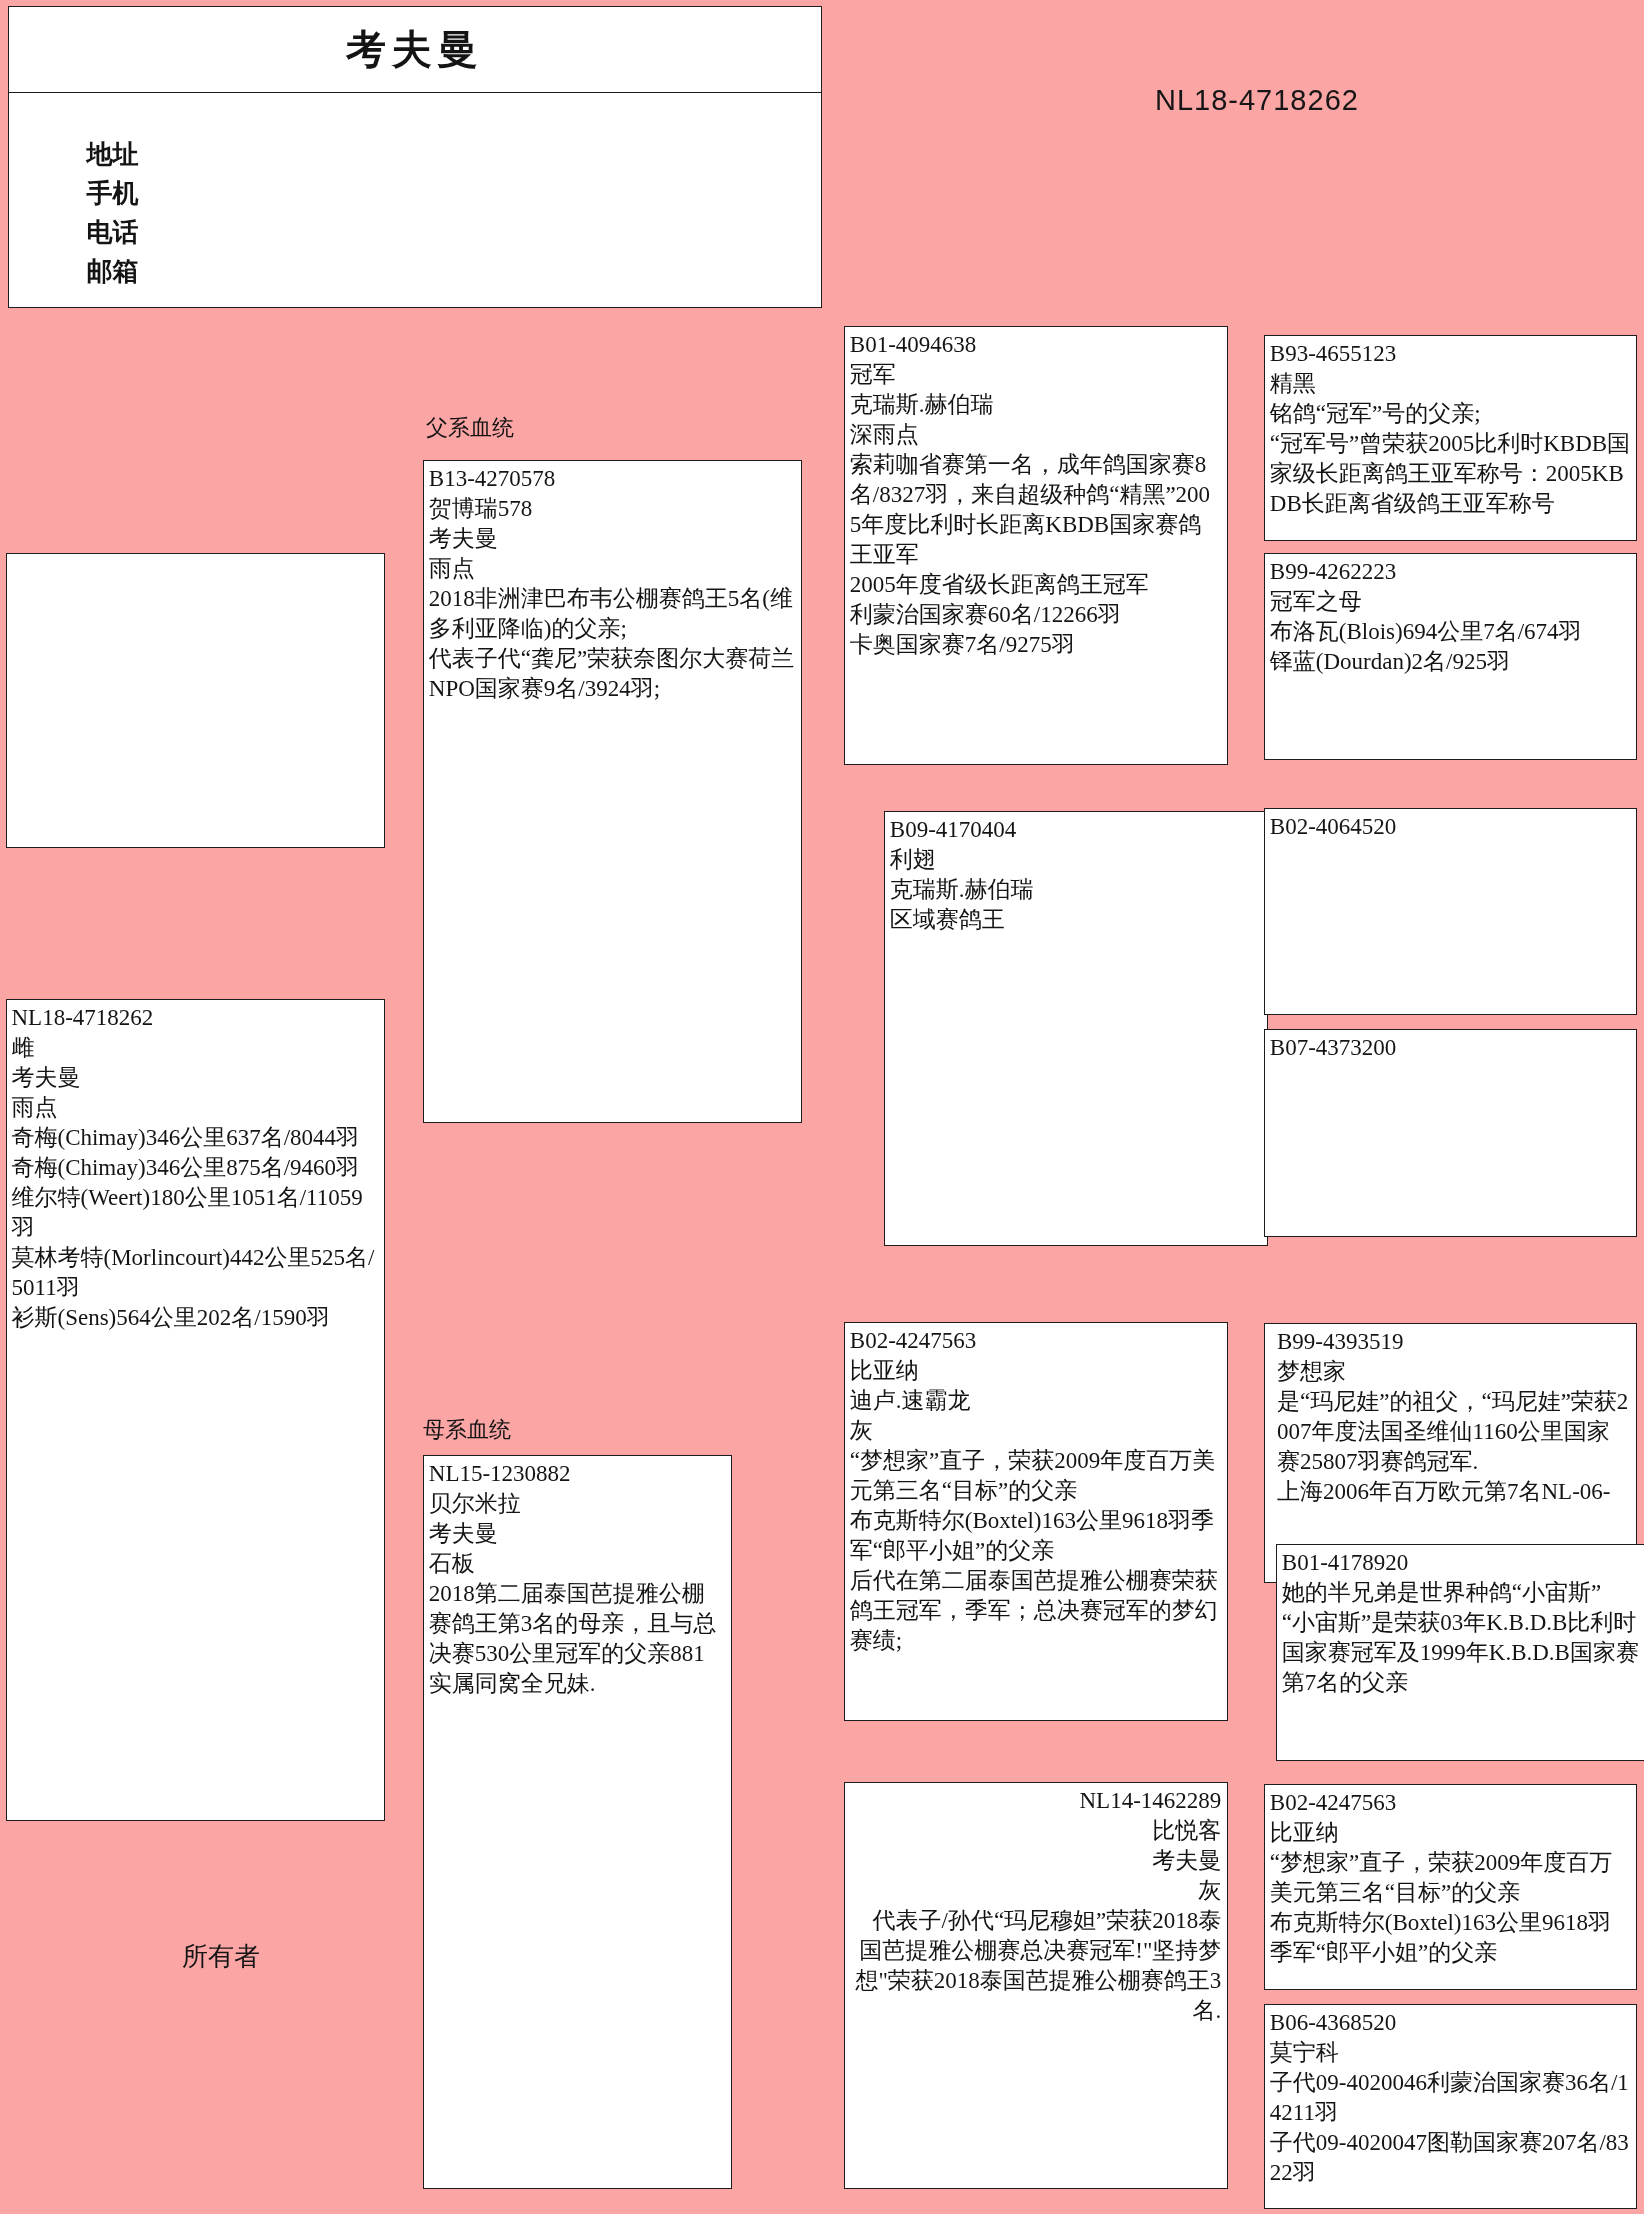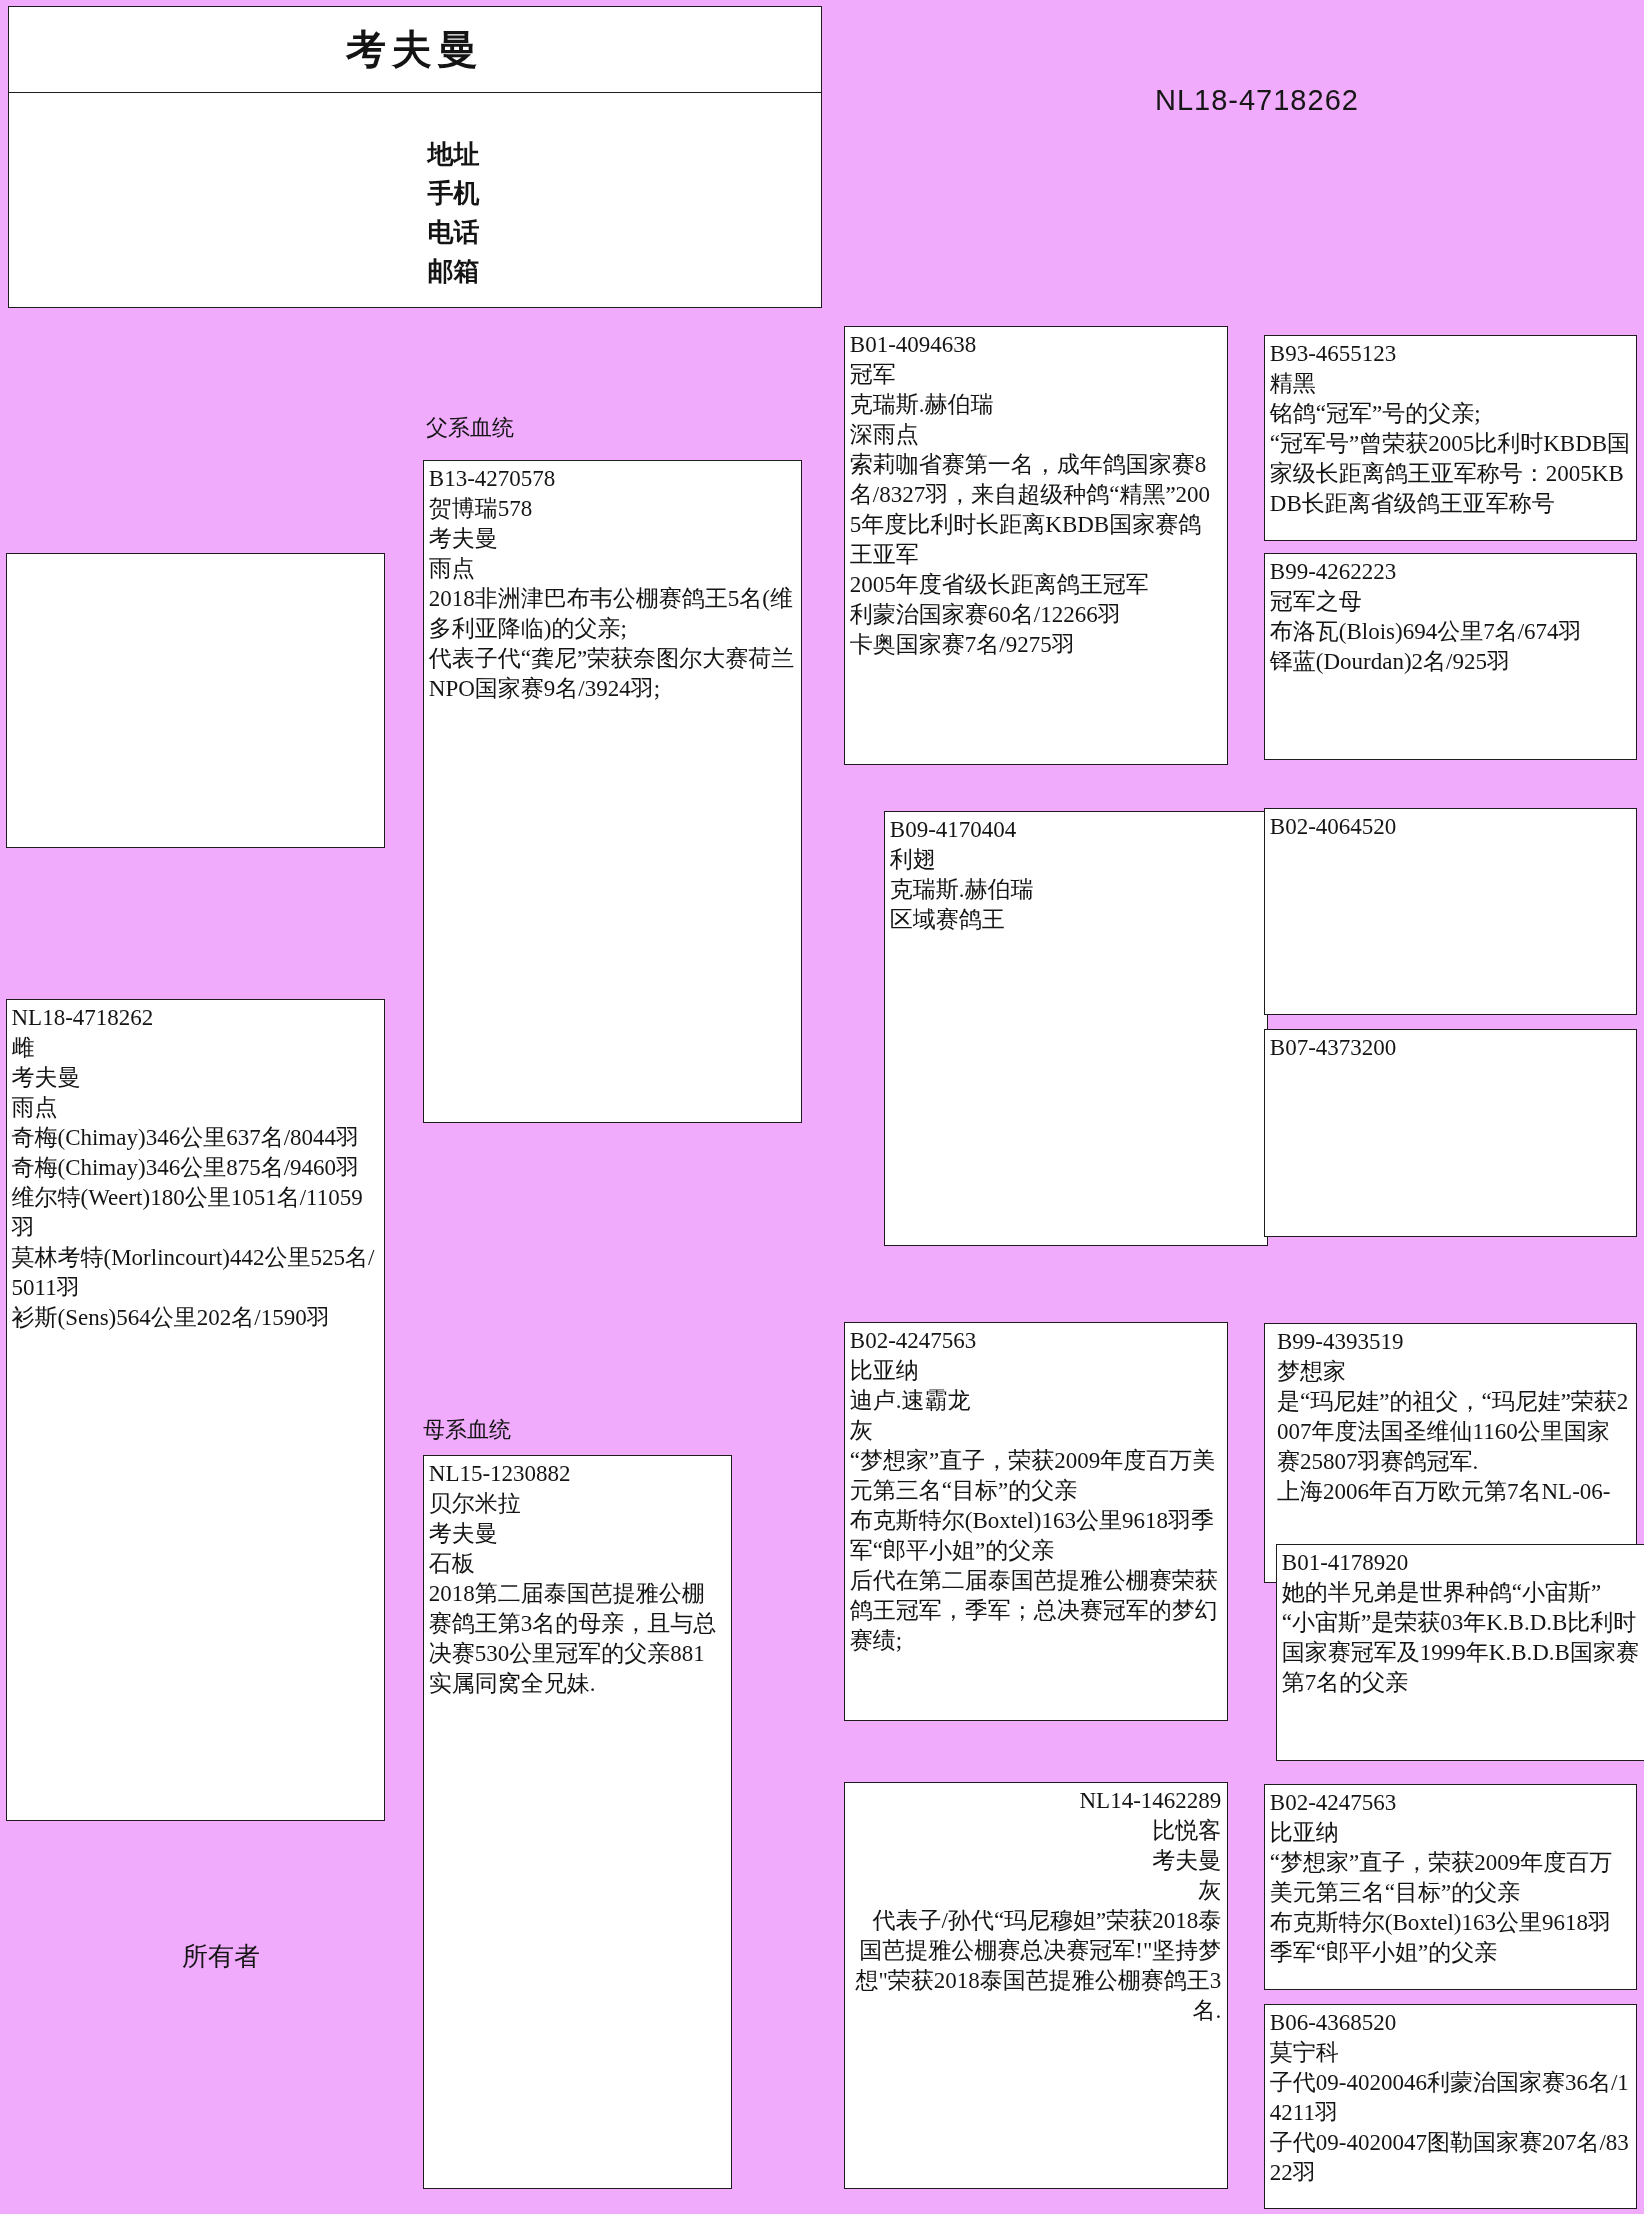--- a/index.html
+++ b/index.html
@@ -1,37 +1,37 @@
 <!DOCTYPE html>
 <html><head>
 <meta charset="utf-8">
 <style>
   html,body { margin:0; padding:0; background:#ffffff; }
   .page {
-    position:relative; width:1644px; height:2215px; background:#f0abfc;
+    position:relative; width:1644px; height:2215px; background:#fca5a5;
     font-family:"Liberation Serif","DejaVu Serif",serif; color:#141414;
     overflow:hidden;
     text-decoration:underline;
   }
   .pbox {
     position:absolute; border:1.9px solid #1d1d1d; background:#ffffff;
     box-sizing:border-box; padding:2.9px 5.7px 2.9px 4.8px;
     font-size:23px; line-height:30px;
   }
   .line { white-space:pre-wrap; word-break:break-all; }
   .header-box {
     position:absolute; left:7.6px; top:5.7px; width:814px; height:302px;
     border:1.9px solid #1d1d1d; box-sizing:border-box; background:#ffffff;
   }
   .header-title {
     height:85px; border-bottom:1.9px solid #1d1d1d;
     display:flex; align-items:center; justify-content:center;
     font-size:40px; font-weight:bold; letter-spacing:5.7px;
   }
-  .header-fields { padding:42px 0 0 78px;text-align:center; }
+  .header-fields { padding:42px 0 0 78px; }
   .header-field { font-size:26px; font-weight:bold; line-height:39px; }
   .ring-label {
     position:absolute; left:1155px; top:84px;
     font-family:"Liberation Sans","DejaVu Sans",sans-serif;
     font-size:29px; color:#161616; letter-spacing:1px;
   }
   .section-label { position:absolute; font-size:22px; color:#141414; }
   .owner-label { position:absolute; left:182px; top:1939px; font-size:26px; }
 </style>
 </head>

